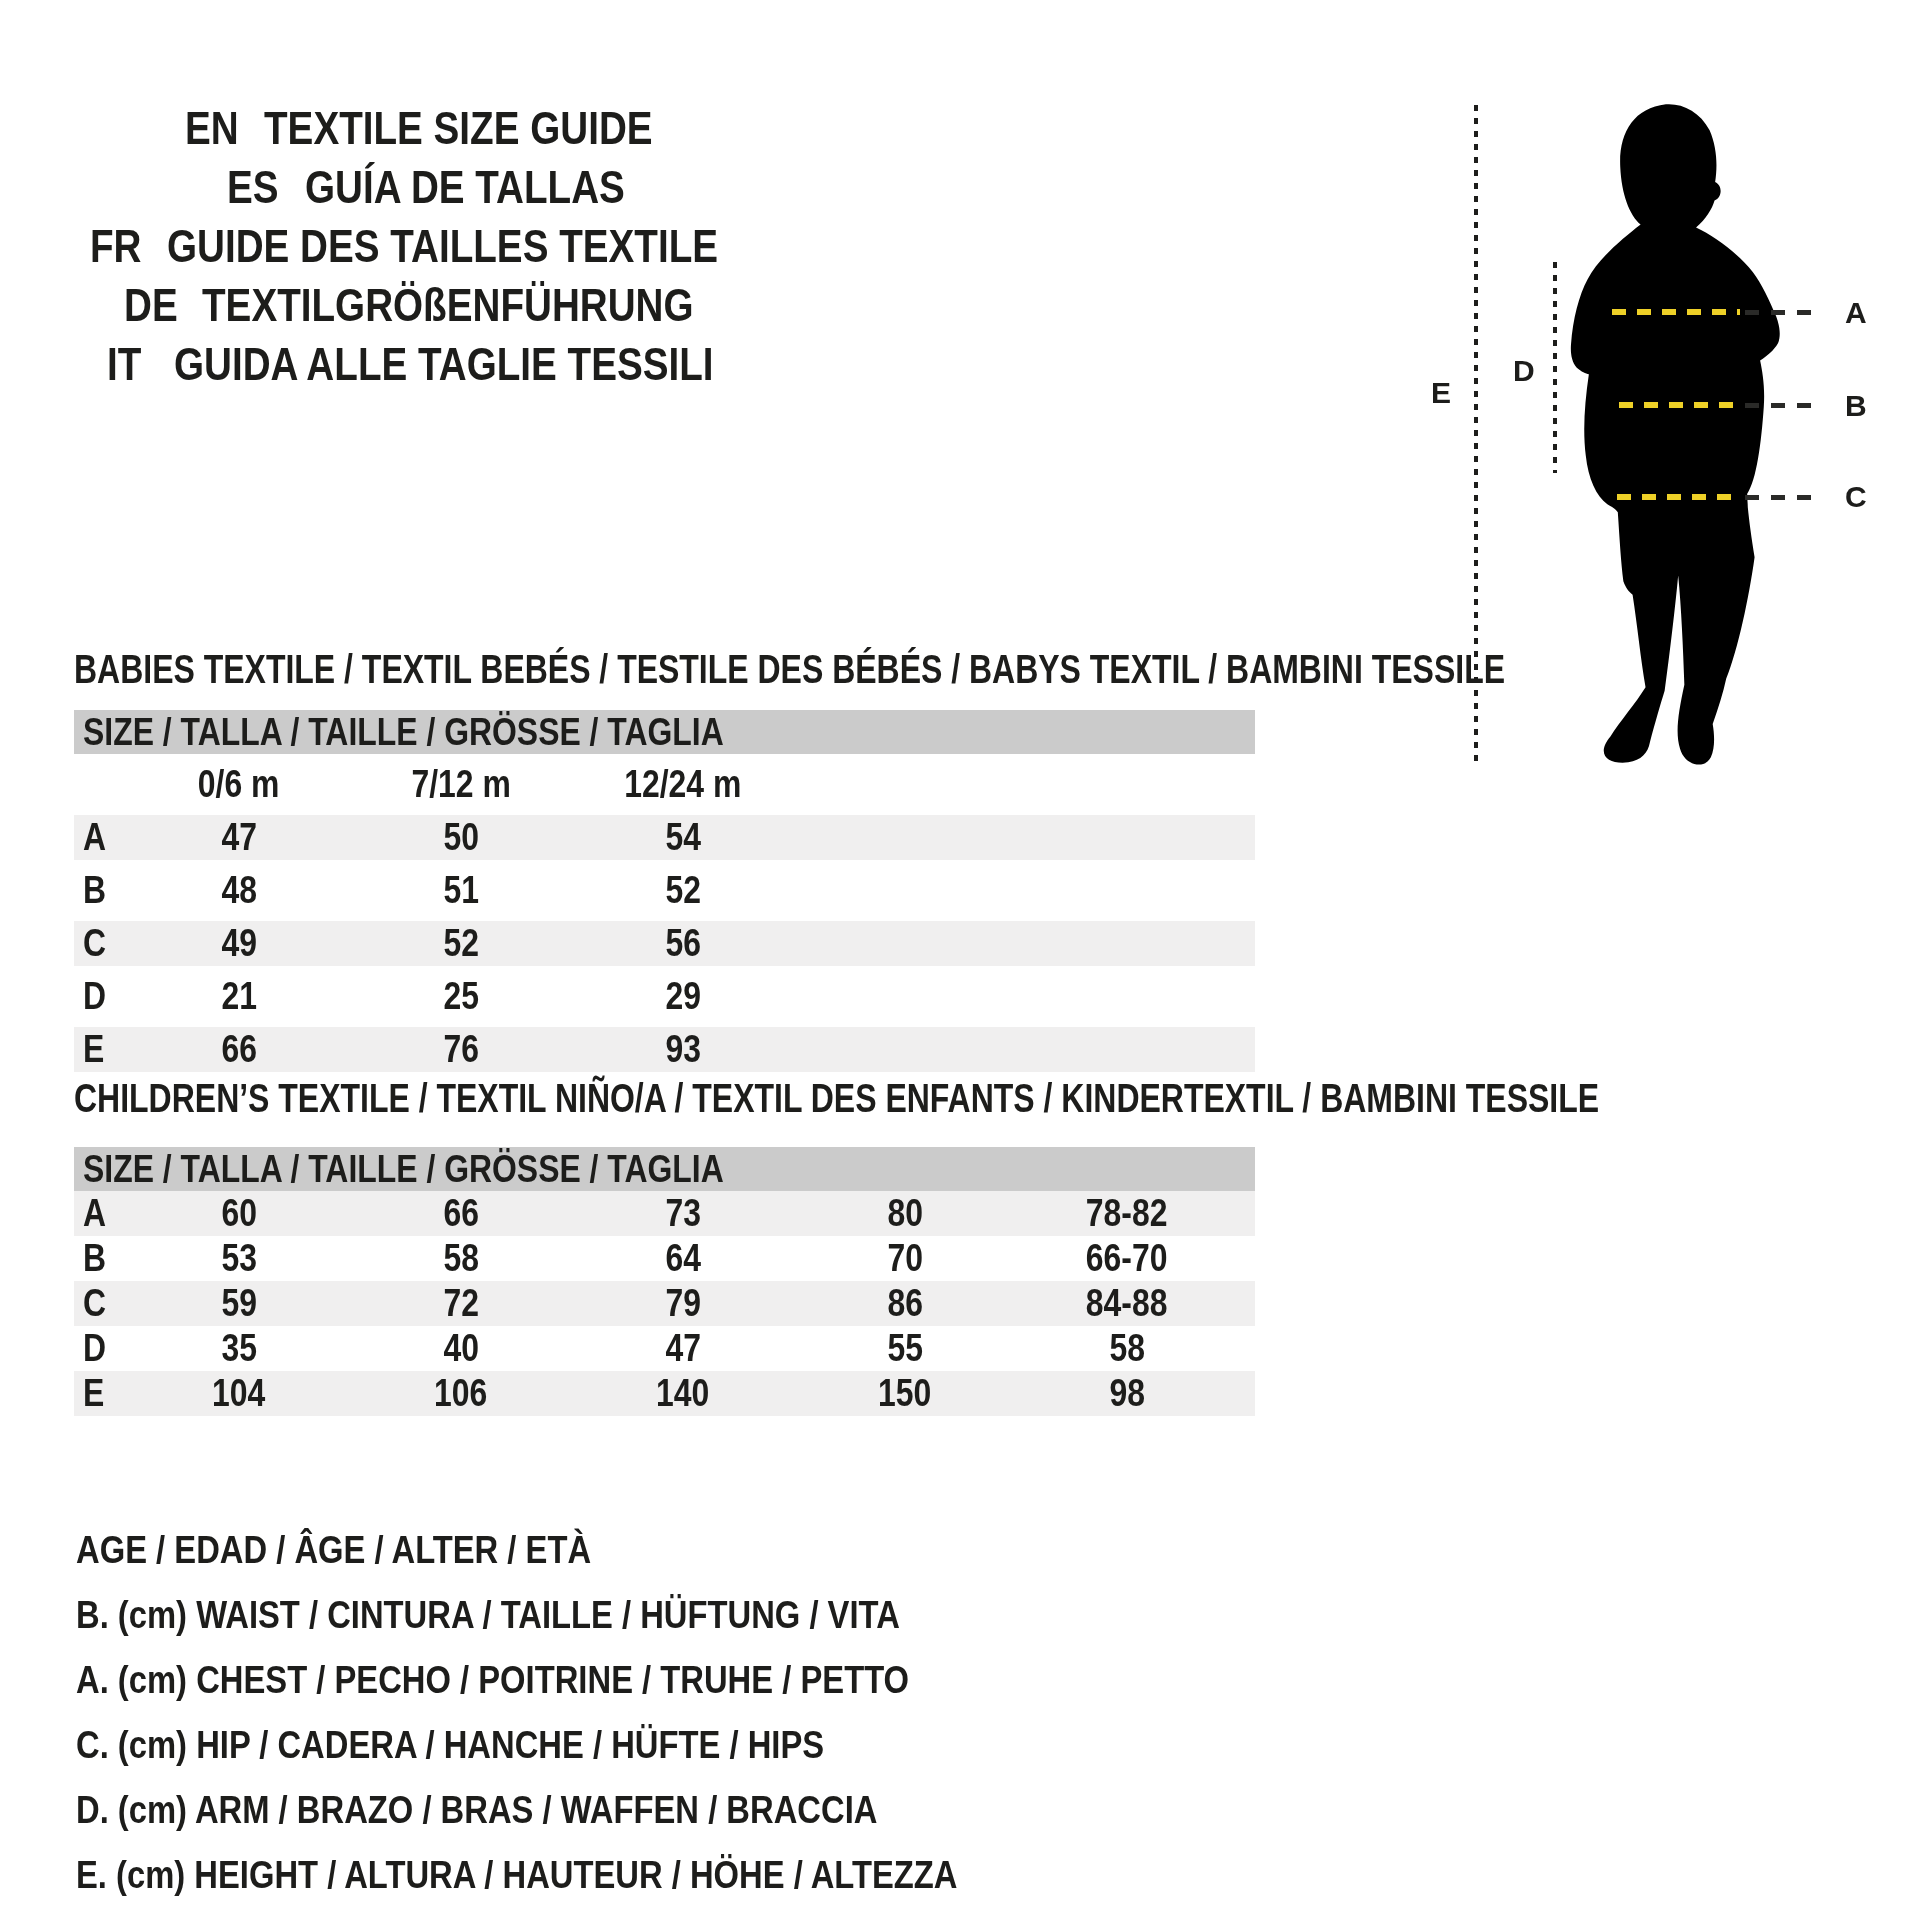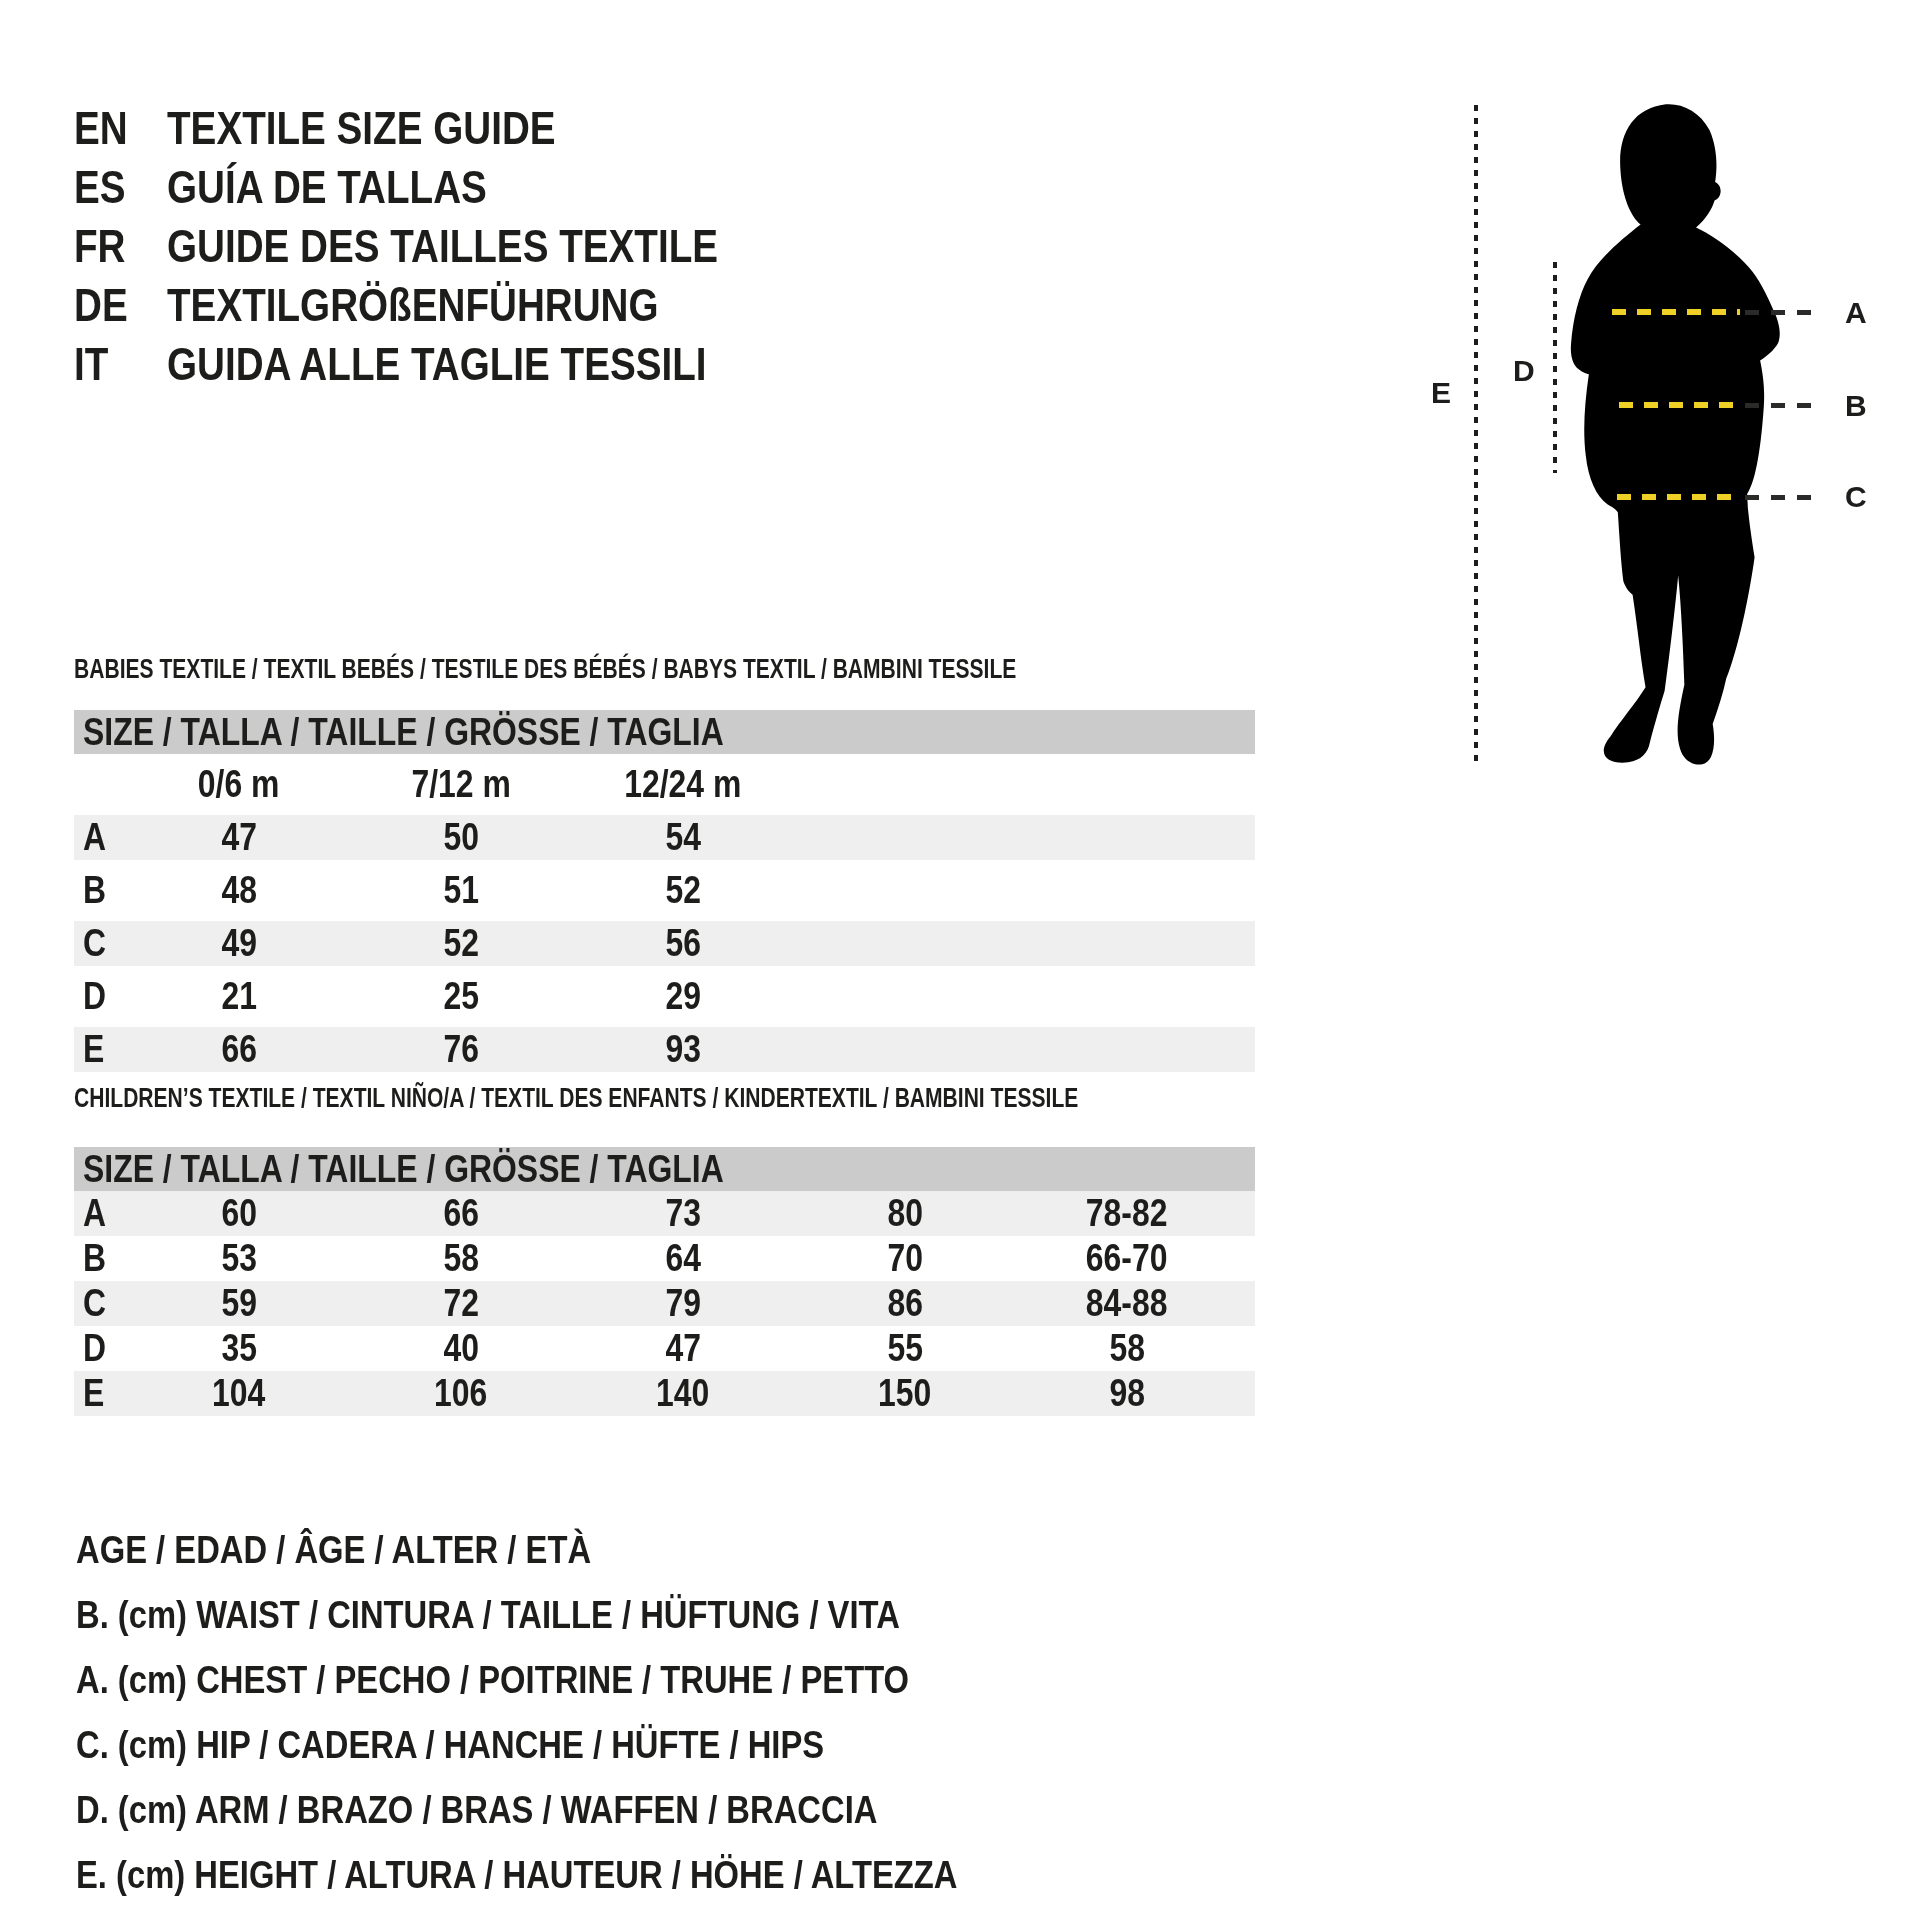--- a/index.html
+++ b/index.html
@@ -5,25 +5,25 @@
   * { margin:0; padding:0; box-sizing:border-box; }
   html,body { width:1926px; height:1926px; background:#ffffff; }
   body { position:relative; font-family:"Liberation Sans", sans-serif; color:#1d1d1b; overflow:hidden; }
 
   .cond  { display:inline-block; transform:scaleX(0.84); transform-origin:0 50%; white-space:nowrap; }
   .condc { display:inline-block; transform:scaleX(0.84); white-space:nowrap; }
   .condt { display:inline-block; transform:scaleX(0.78); transform-origin:0 50%; white-space:nowrap; }
 
   
   #lang-block { position:absolute; left:74px; top:99px; }
-  .lang-row { height:59px; line-height:59px; font-size:46px; font-weight:bold; }
+  .lang-row { height:59px; line-height:59px; font-size:46px; font-weight:bold;text-align:center; }
   .lang-code { display:inline-block; width:93px; vertical-align:top; }
 
   
-  .section-title { position:absolute; left:74px; font-size:27px; font-weight:bold; line-height:46px; }
+  .section-title { position:absolute; left:74px; font-size:41px; font-weight:bold; line-height:46px; }
   #babies-title   { top:646px; }
   #children-title { top:1075px; }
 
   
   .size-table { position:absolute; left:74px; width:1181px;text-decoration:underline; }
   #babies-table   { top:710px; }
   #children-table { top:1147px; }
   .size-bar { height:44px; line-height:44px; background:#cbcbcb; padding-left:8.6px;
               font-size:38px; font-weight:bold; }
   .trow { display:grid; height:45px; line-height:45px; font-size:38px; font-weight:bold; }

